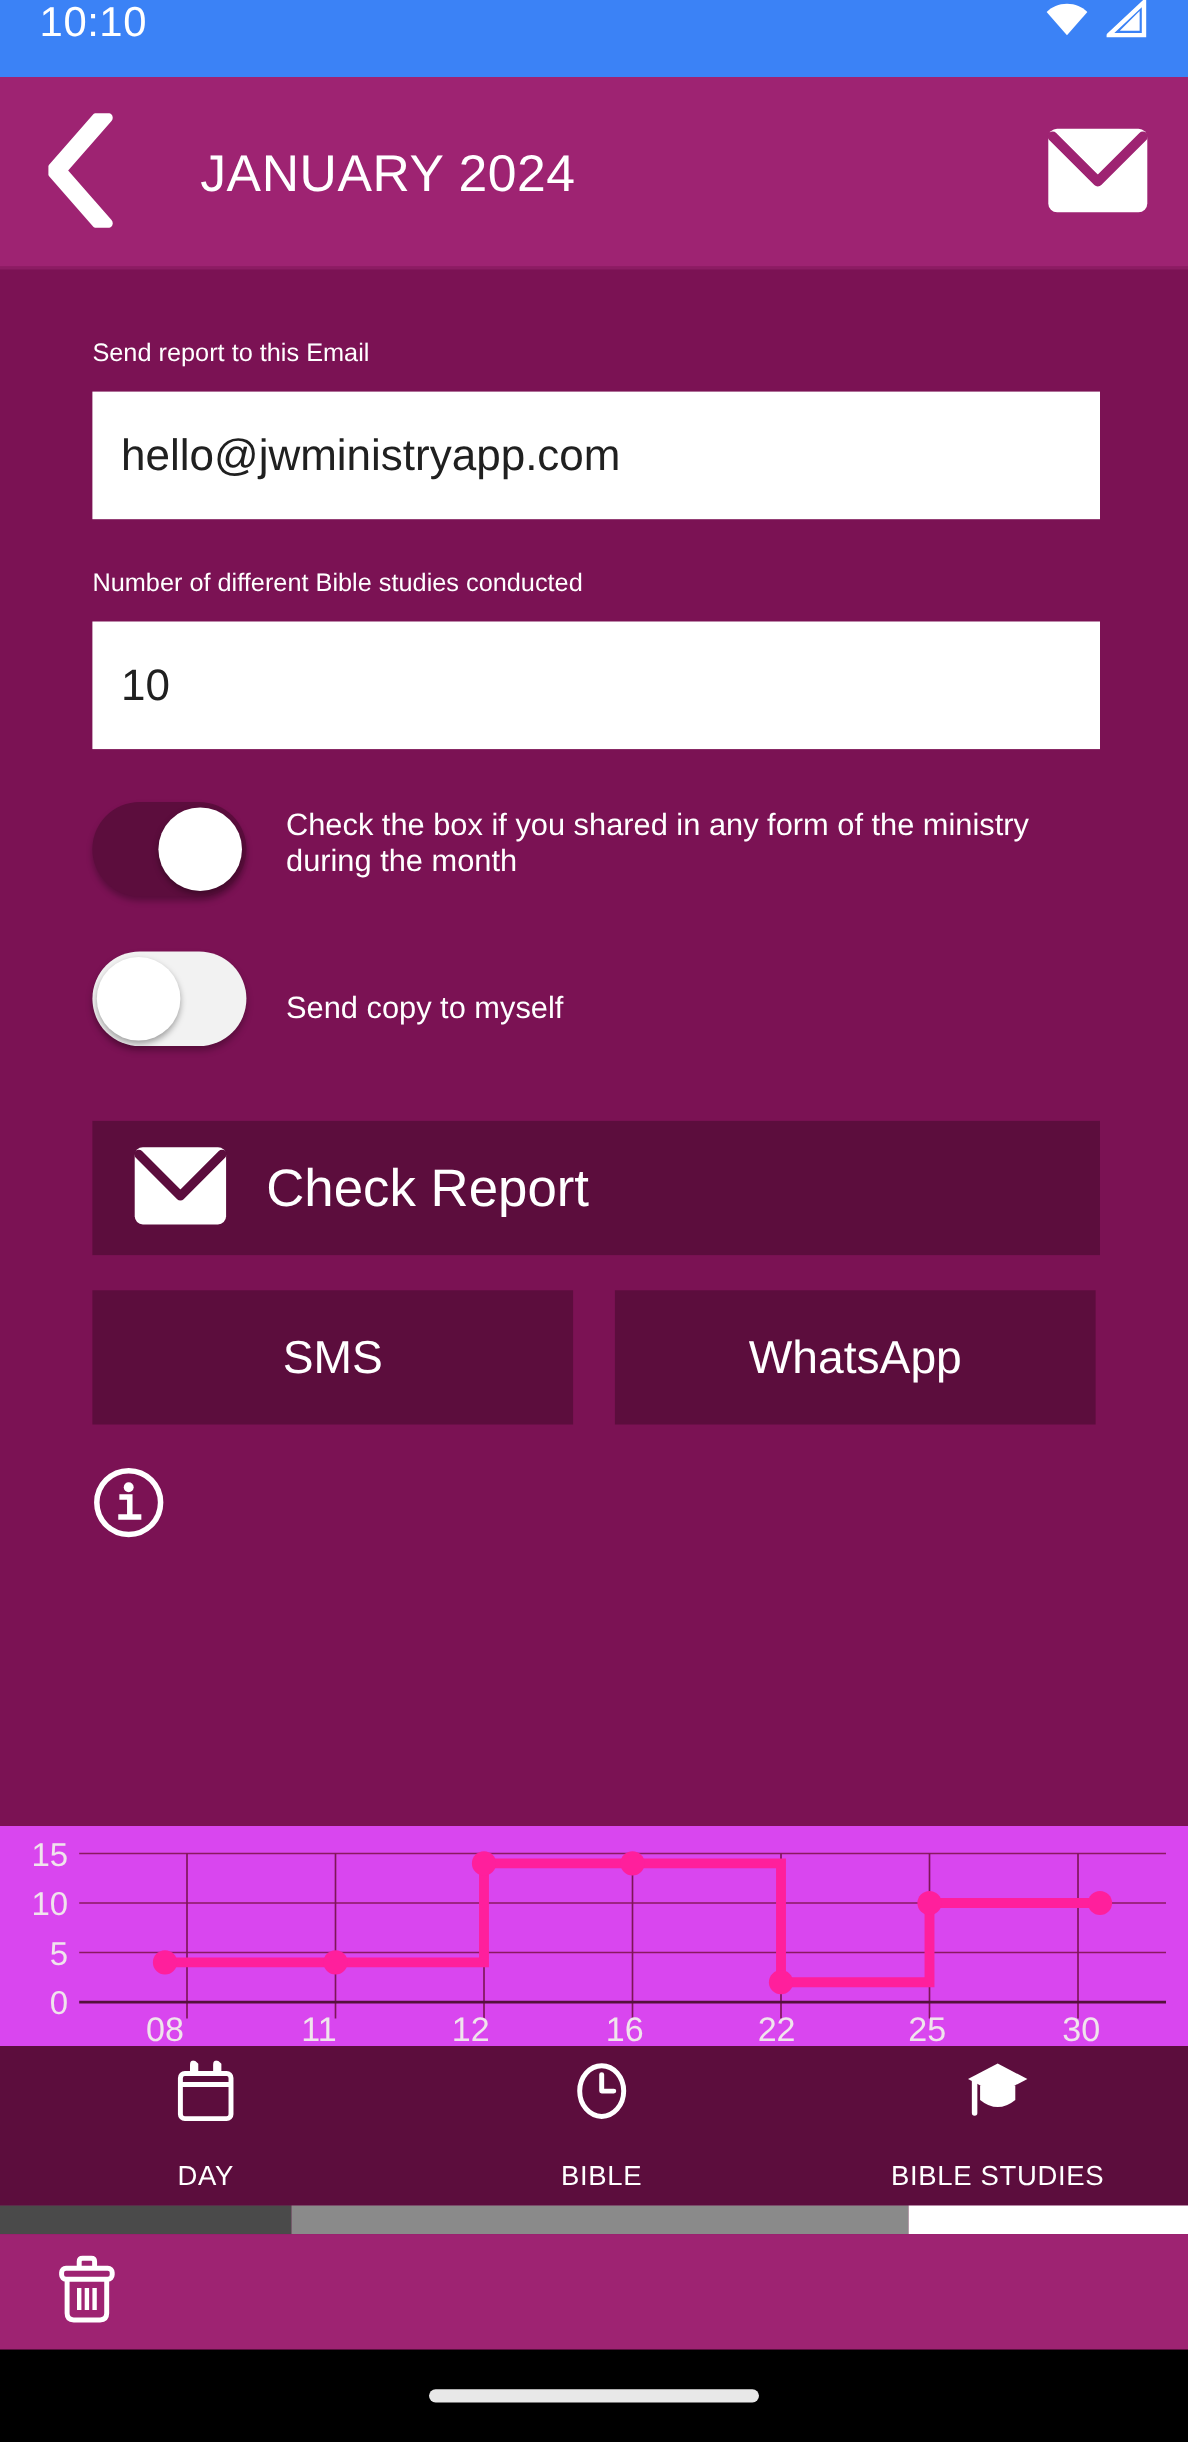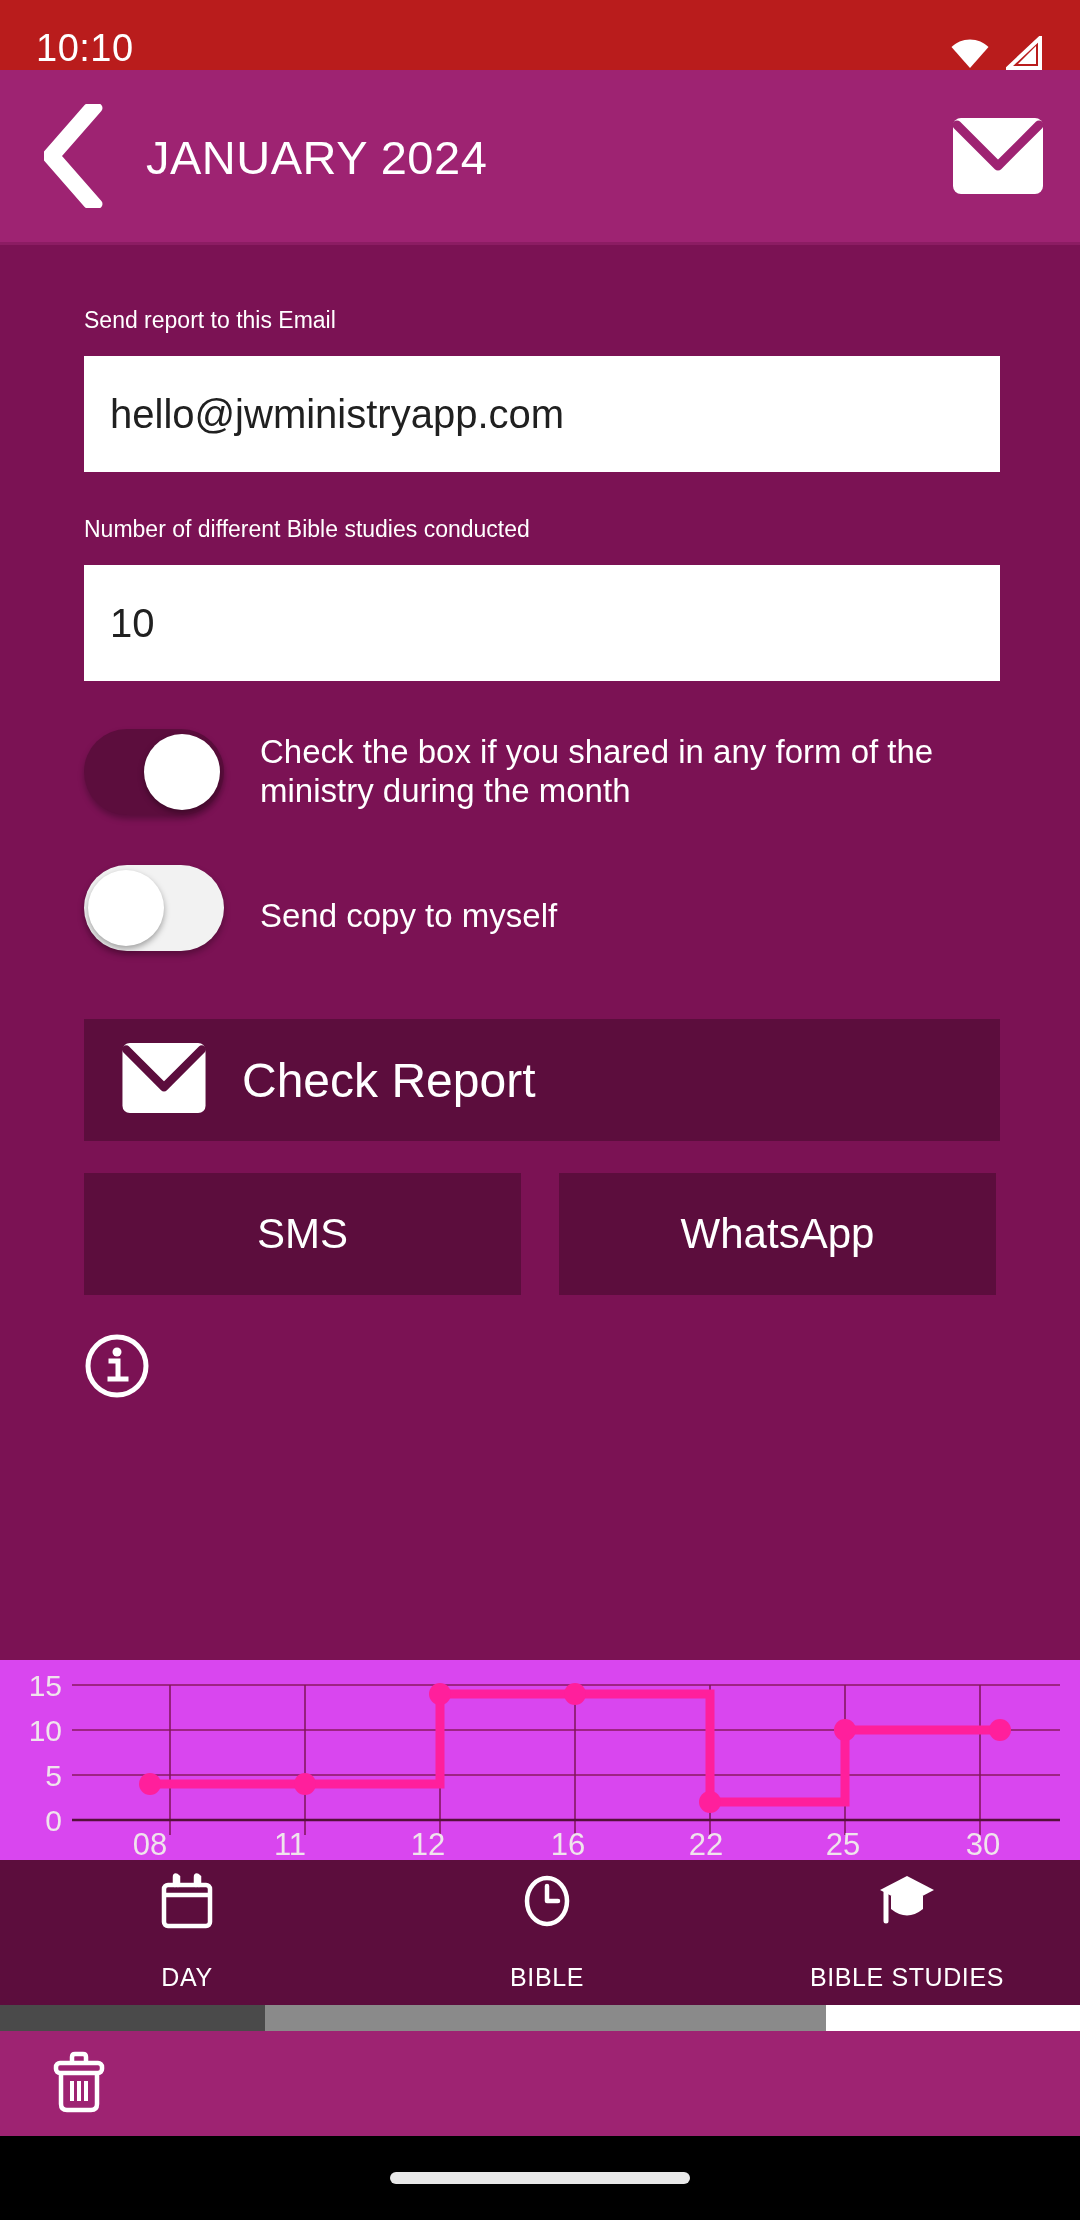--- a/index.html
+++ b/index.html
@@ -12,41 +12,42 @@
   #screen {
     position:relative;
     width:1080px; height:2220px;
     background:#7B1254;
     display:flex; flex-direction:column;
   }
 
   
   .statusbar {
     height:70px; flex:0 0 70px;
-    background:#b91c1c;
-    display:flex; align-items:flex-end;
+    background:#3b82f6;
+    display:flex; align-items:flex-start;
     padding:0 36px;
     color:#ffffff;
   }
   .status-time {
     font-size:38px; font-weight:400; letter-spacing:0.5px;
     color:#ffffff;
   }
   .status-right {
     margin-left:auto; display:flex; align-items:center; gap:16px;
   }
   .status-right svg { display:block; }
 
   
   .appbar {
     height:175px; flex:0 0 175px;
     background:#9E2372;
     display:flex; align-items:center;
     padding:0 34px 0 44px;
     position:relative;
+    gap:36px;
   }
   .back-btn {
     width:80px; height:100px;
     display:flex; align-items:center; justify-content:flex-start;
     flex:0 0 auto;
   }
   .appbar-title {
     color:#ffffff;
     font-size:47px;
     font-weight:300;
@@ -114,21 +115,21 @@
     position:absolute; top:5px;
     width:76px; height:76px;
     border-radius:50%;
     background:#ffffff;
     box-shadow:0 3px 6px rgba(0,0,0,0.35);
   }
   .switch.on  .thumb { right:4px; }
   .switch.off .thumb { left:4px; }
   .toggle-label {
     color:#ffffff;
-    font-size:33px;
+    font-size:28px;
     font-weight:300;
     line-height:1.18;
     margin-left:36px;
     padding-top:8px;
     max-width:700px;
   }
   .toggle-row.second .toggle-label { padding-top:20px; }
 
   
   .send-btn {

